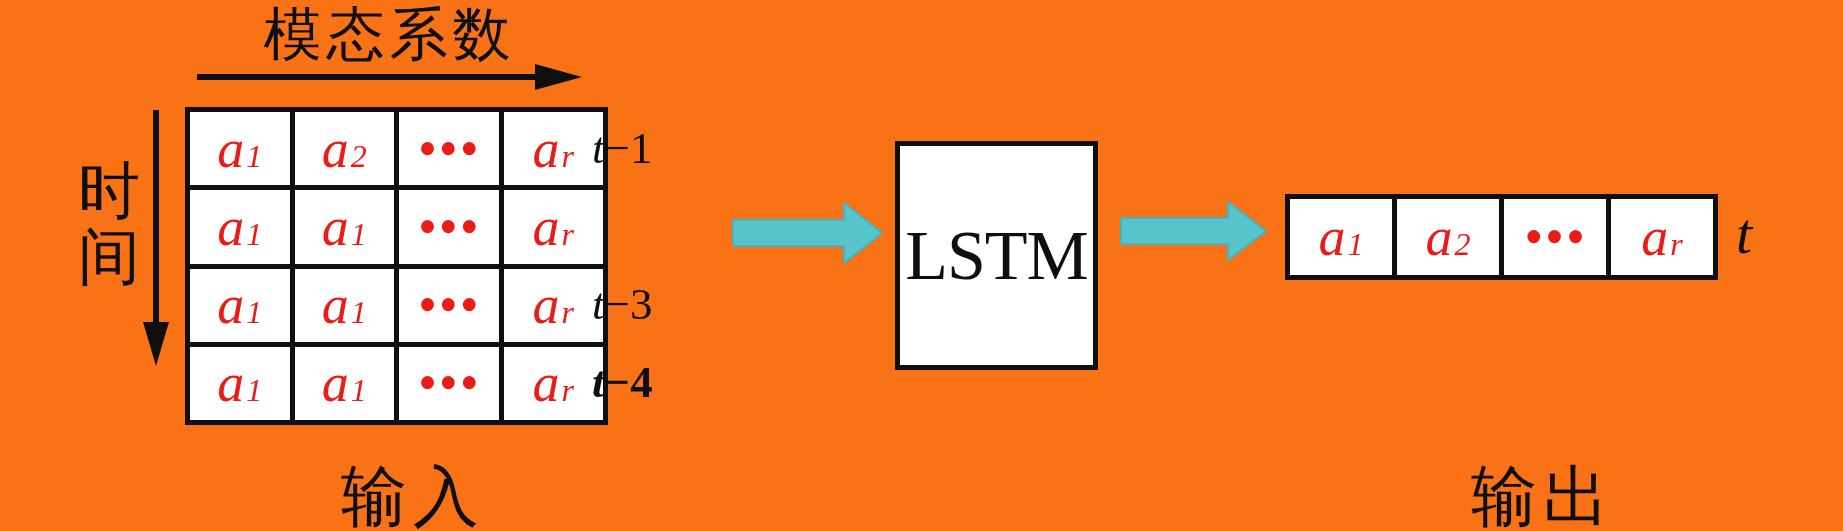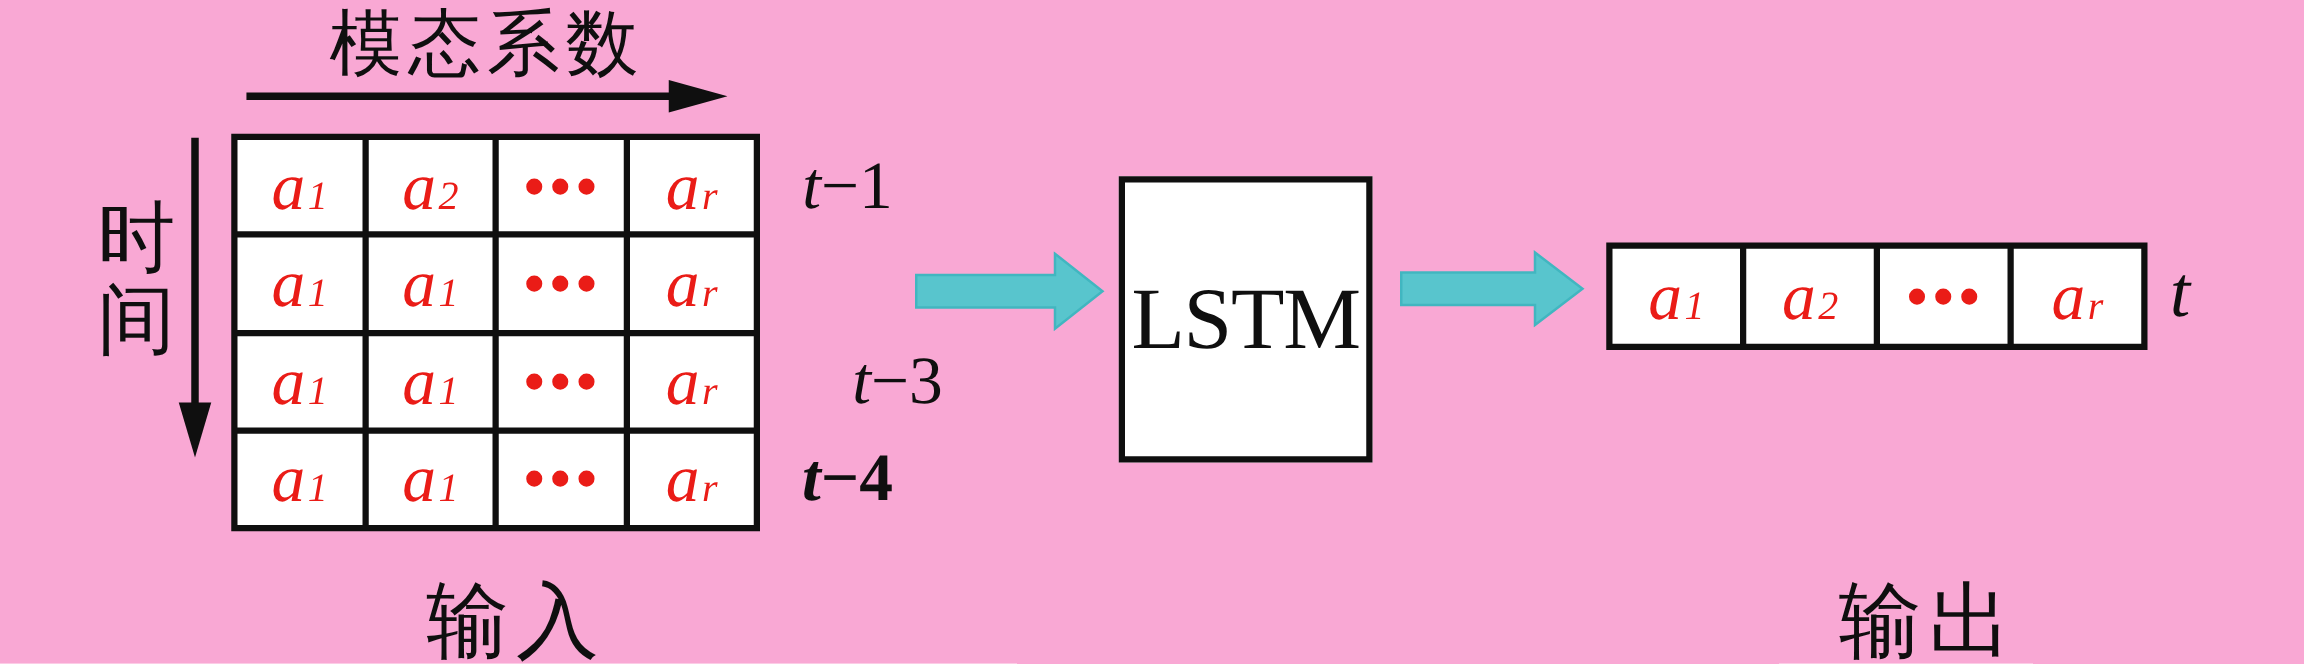--- a/index.html
+++ b/index.html
@@ -4,21 +4,21 @@
 <style>
   :root{
     --ink:#0f0f0f;
     --cell-text-red:#ea1c17;
     --arrow-cyan-fill:#58c5cd;
     --arrow-cyan-edge:#41b6c0;
   }
   *{margin:0;padding:0;box-sizing:border-box;}
   html,body{background:#ffffff;}
   body{font-family:"Liberation Serif","DejaVu Serif",serif;color:var(--ink,#0f0f0f);}
-  .canvas{position:relative;width:1843px;height:531px;background:#f9a8d4;overflow:hidden;}
+  .canvas{position:relative;width:1843px;height:531px;background:#f97316;overflow:hidden;}
 
   .abs{position:absolute;}
 
   
   .top-axis-label{left:197px;top:-4px;width:385px;text-align:center;
     font-size:58px;letter-spacing:5px;white-space:nowrap;}
   .left-axis-label{left:76px;top:158px;width:66px;font-size:62px;line-height:66px;
     word-break:break-all;text-align:center;}
 
   .axis-arrow line{stroke:var(--ink,#0f0f0f);}
@@ -29,25 +29,25 @@
   .input-grid{left:185px;top:107px;width:423px;height:318px;
     grid-template-columns:repeat(4,1fr);grid-template-rows:repeat(4,1fr);}
   .output-grid{left:1285px;top:194px;width:433px;height:86px;
     grid-template-columns:repeat(4,1fr);grid-template-rows:1fr;}
   .cell{background:#ffffff;display:flex;align-items:center;justify-content:center;
     color:var(--cell-text-red,#ea1c17);font-style:italic;font-size:54px;line-height:1;}
   .cell .base{letter-spacing:2px;}
   .cell .sub{font-size:32px;position:relative;top:0.22em;letter-spacing:0;}
 
   
-  .time-label{left:618px;width:120px;height:58px;font-size:54px;line-height:58px;
-    white-space:nowrap;text-align:center;}
+  .time-label{left:592px;width:120px;height:58px;font-size:45px;line-height:58px;
+    white-space:nowrap;}
   .tvar{font-style:italic;}
   .tsuf{font-style:normal;}
-  .t1{top:119px;} .t2{top:197px;} .t3{top:275px;margin-left:40px;} .t4{top:353px;font-weight:bold;}
+  .t1{top:119px;} .t2{top:197px;} .t3{top:275px;} .t4{top:353px;font-weight:bold;}
   .output-time-label{left:1736px;top:203px;font-size:58px;font-style:italic;line-height:62px;}
 
   
   .flow-arrow polygon{fill:var(--arrow-cyan-fill,#58c5cd);stroke:var(--arrow-cyan-edge,#41b6c0);
     stroke-width:2;stroke-linejoin:miter;}
 
   
   .lstm-box{left:895px;top:141px;width:203px;height:229px;border:5px solid var(--ink,#0f0f0f);
     background:#ffffff;display:flex;align-items:center;justify-content:center;
     font-size:70px;letter-spacing:-1px;}

